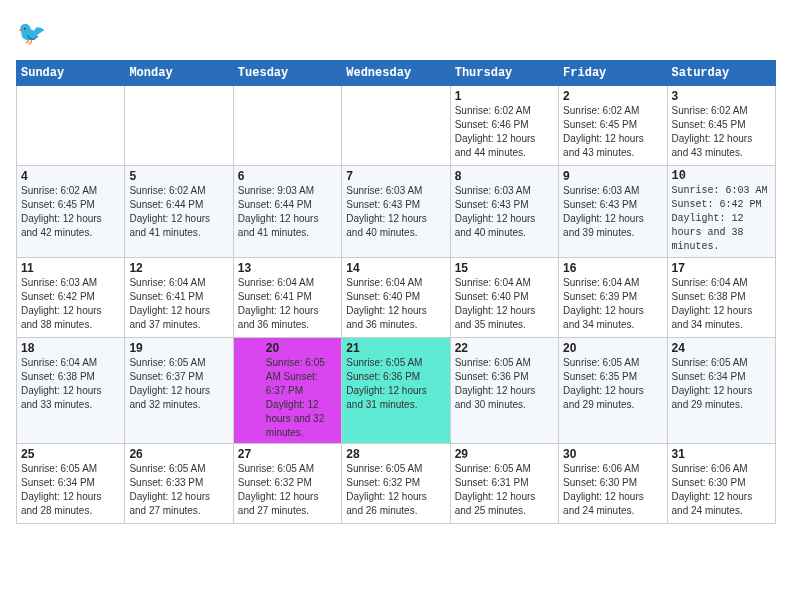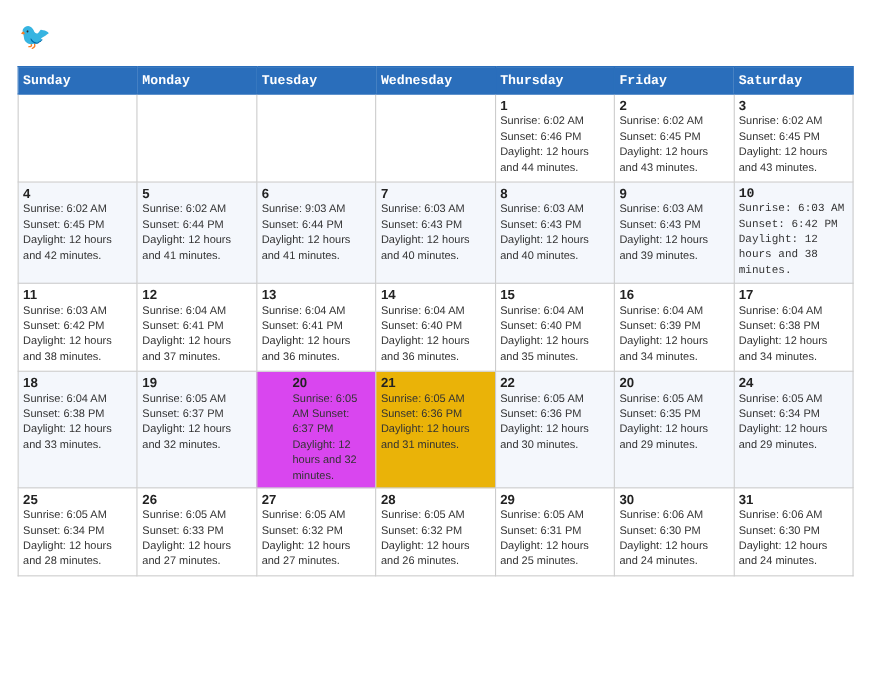--- a/index.html
+++ b/index.html
@@ -261,21 +261,21 @@
 Daylight: 12 hours
 and 32 minutes.</div>
         </td>
         <td style="background: #d946ef; padding-left: 32px;">
           <span class="day-num">20</span>
           <div class="day-info">Sunrise: 6:05 AM
 Sunset: 6:37 PM
 Daylight: 12 hours
 and 32 minutes.</div>
         </td>
-        <td style="background: #eab308;">
+        <td style="background: #5eead4;">
           <span class="day-num">21</span>
           <div class="day-info">Sunrise: 6:05 AM
 Sunset: 6:36 PM
 Daylight: 12 hours
 and 31 minutes.</div>
         </td>
         <td style="background: rgb(244, 247, 252);">
           <span class="day-num">22</span>
           <div class="day-info">Sunrise: 6:05 AM
 Sunset: 6:36 PM

